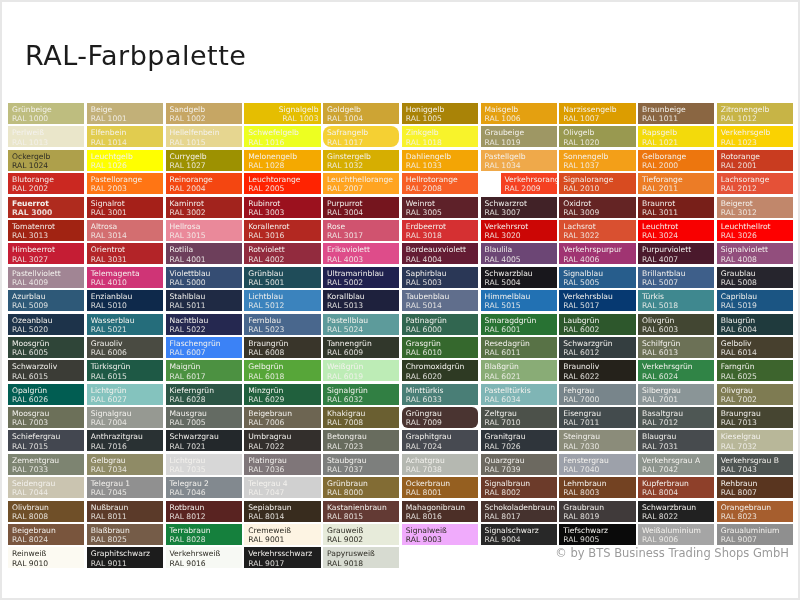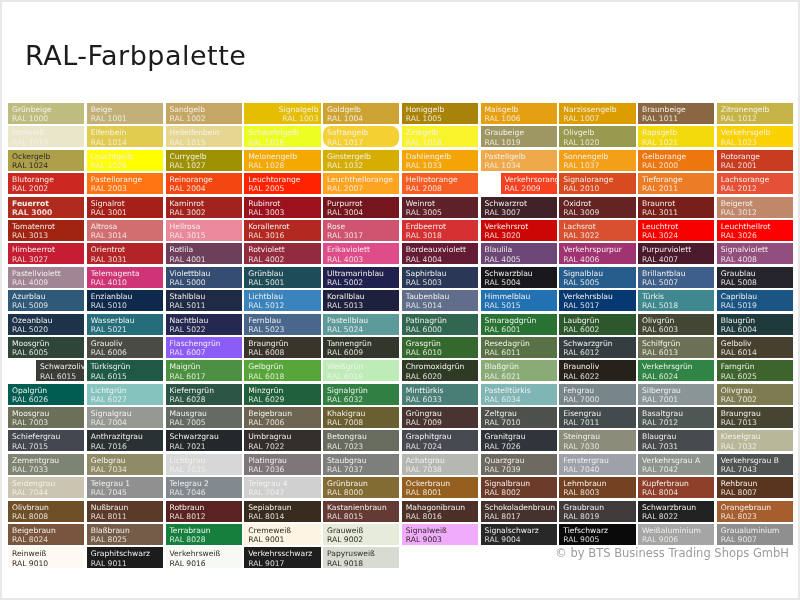--- a/index.html
+++ b/index.html
@@ -420,21 +420,21 @@
         <div class="cral">RAL 6004</div>
       </div>
       <div class="cell" style="background: rgb(47, 69, 56);">
         <div class="cname">Moosgrün</div>
         <div class="cral">RAL 6005</div>
       </div>
       <div class="cell" style="background: rgb(74, 75, 66);">
         <div class="cname">Grauoliv</div>
         <div class="cral">RAL 6006</div>
       </div>
-      <div class="cell" style="background: #8b5cf6;">
+      <div class="cell" style="background: #3b82f6;">
         <div class="cname">Flaschengrün</div>
         <div class="cral">RAL 6007</div>
       </div>
       <div class="cell" style="background: rgb(57, 53, 42);">
         <div class="cname">Braungrün</div>
         <div class="cral">RAL 6008</div>
       </div>
       <div class="cell" style="background: rgb(49, 55, 43);">
         <div class="cname">Tannengrün</div>
         <div class="cral">RAL 6009</div>
@@ -452,21 +452,21 @@
         <div class="cral">RAL 6012</div>
       </div>
       <div class="cell" style="background: rgb(108, 113, 86);">
         <div class="cname">Schilfgrün</div>
         <div class="cral">RAL 6013</div>
       </div>
       <div class="cell" style="background: rgb(71, 64, 46);">
         <div class="cname">Gelboliv</div>
         <div class="cral">RAL 6014</div>
       </div>
-      <div class="cell" style="background: rgb(59, 60, 54); margin-left: 28px;">
+      <div class="cell" style="background: rgb(59, 60, 54);">
         <div class="cname">Schwarzoliv</div>
         <div class="cral">RAL 6015</div>
       </div>
       <div class="cell" style="background: rgb(30, 89, 69);">
         <div class="cname">Türkisgrün</div>
         <div class="cral">RAL 6015</div>
       </div>
       <div class="cell" style="background: rgb(76, 145, 65);">
         <div class="cname">Maigrün</div>
         <div class="cral">RAL 6017</div>
@@ -552,21 +552,21 @@
         <div class="cral">RAL 7005</div>
       </div>
       <div class="cell" style="background: rgb(109, 101, 82);">
         <div class="cname">Beigebraun</div>
         <div class="cral">RAL 7006</div>
       </div>
       <div class="cell" style="background: rgb(106, 95, 49);">
         <div class="cname">Khakigrau</div>
         <div class="cral">RAL 7008</div>
       </div>
-      <div class="cell" style="background: rgb(74, 52, 49);">
+      <div class="cell" style="background: rgb(74, 52, 49); border-radius: 6px;">
         <div class="cname">Grüngrau</div>
         <div class="cral">RAL 7009</div>
       </div>
       <div class="cell" style="background: rgb(76, 81, 74);">
         <div class="cname">Zeltgrau</div>
         <div class="cral">RAL 7010</div>
       </div>
       <div class="cell" style="background: rgb(67, 75, 77);">
         <div class="cname">Eisengrau</div>
         <div class="cral">RAL 7011</div>

